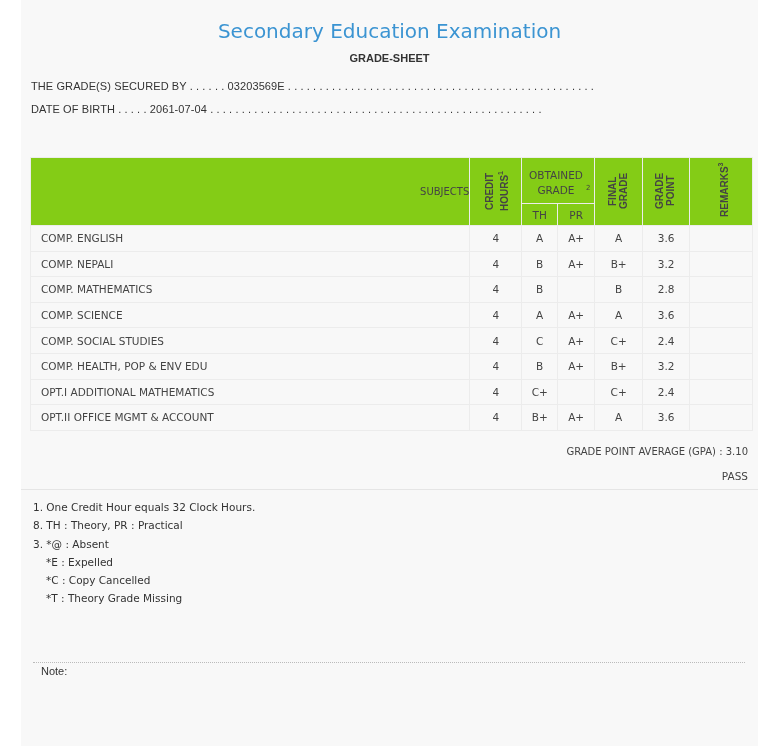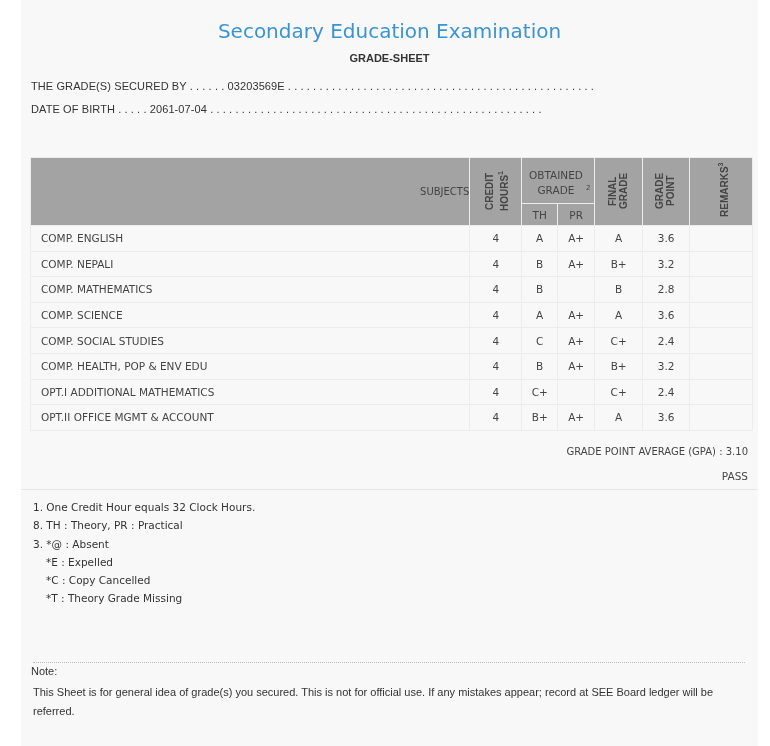--- a/index.html
+++ b/index.html
@@ -7,39 +7,39 @@
          font-family: "DejaVu Sans", sans-serif; color: #333; }
   .panel { position: absolute; left: 21px; top: 0; width: 737px; height: 746px; background: #f8f8f8; }
   .title { position: absolute; left: 0; width: 737px; top: 19px; text-align: center;
            font-family: "DejaVu Sans", sans-serif; font-size: 20px; color: #3b94d2; font-weight: normal; }
   .subtitle { position: absolute; left: 0; width: 737px; top: 52px; text-align: center;
               font-family: "Liberation Sans", sans-serif; font-size: 11px; font-weight: bold; color: #333; }
   .info { position: absolute; left: 10px; font-family: "Liberation Sans", sans-serif; font-size: 11px; color: #333; white-space: nowrap; letter-spacing: 0.1px; }
   table.grades { position: absolute; left: 9px; top: 157px; width: 723px; border-collapse: collapse;
                  font-size: 10.5px; color: #444; }
   table.grades td, table.grades th { border: 1px solid #ececec; padding: 0; font-weight: normal; }
-  table.grades thead th { background: #a3a3a3; }
+  table.grades thead th { background: #84cc16; }
   .subj-h { text-align: right; padding-left: 10px !important; font-size: 10px; }
   .vert { writing-mode: vertical-rl; transform: rotate(180deg); font-weight: bold; font-size: 10px;
           line-height: 11px; display: inline-block; text-align: center; color: #444; font-family: "Liberation Sans", sans-serif; }
   .obt { font-size: 10.5px; line-height: 15px; padding-top: 4px !important; }
   .sub-h { height: 22px; font-size: 10.5px; }
   tbody tr { height: 25.6px; }
   tbody td { text-align: center; }
   tbody td.subj { text-align: left; padding-left: 10px !important; }
   tbody tr:nth-child(odd) td { background: #f8f8f8; }
   tbody tr:nth-child(even) td { background: #f8f8f8; }
   sup { font-size: 7px; }
   .gpa { position: absolute; right: 10px; top: 446px; font-size: 10px; color: #444; text-align: right; }
   .pass { position: absolute; right: 10px; top: 470px; font-size: 10.5px; color: #444; text-align: right; }
   .divider { position: absolute; left: 0; top: 489px; width: 737px; border-top: 1px solid #e5e5e5; }
   .legend { position: absolute; left: 12px; top: 498px; font-size: 10.5px; color: #333; line-height: 18.3px; }
   .legend .indent { padding-left: 13px; }
   .dotted { position: absolute; left: 12px; top: 662px; width: 712px; border-top: 1px dotted #bbb; }
-  .note-label { position: absolute; left: 10px; top: 665px; font-family: "Liberation Sans", sans-serif; font-size: 11px; color: #333; }
+  .note-label { position: absolute; left: 20px; top: 665px; font-family: "Liberation Sans", sans-serif; font-size: 11px; color: #333; }
   .note-text { position: absolute; left: 12px; top: 683px; width: 712px; font-family: "Liberation Sans", sans-serif; font-size: 11px; color: #333; line-height: 19px; }
 </style>
 </head>
 <body>
 
 <div class="panel">
   <div class="title">Secondary Education Examination</div>
   <div class="subtitle">GRADE-SHEET</div>
 
   <div class="info" style="top:80px">THE GRADE(S) SECURED BY . . . . . . 03203569E . . . . . . . . . . . . . . . . . . . . . . . . . . . . . . . . . . . . . . . . . . . . . . . . .</div>
@@ -164,14 +164,13 @@
     <div>1. One Credit Hour equals 32 Clock Hours.</div>
     <div>8. TH : Theory, PR : Practical</div>
     <div>3. *@ : Absent</div>
     <div class="indent">*E : Expelled</div>
     <div class="indent">*C : Copy Cancelled</div>
     <div class="indent">*T : Theory Grade Missing</div>
   </div>
 
   <div class="dotted"></div>
   <div class="note-label">Note:</div>
-  <div class="note-text">This Sheet is for general idea of grade(s) you secured. This is not for official use. If any mistakes appear; record at SEE Board ledger will be referred.</div>
 </div>
 
 </body></html>

